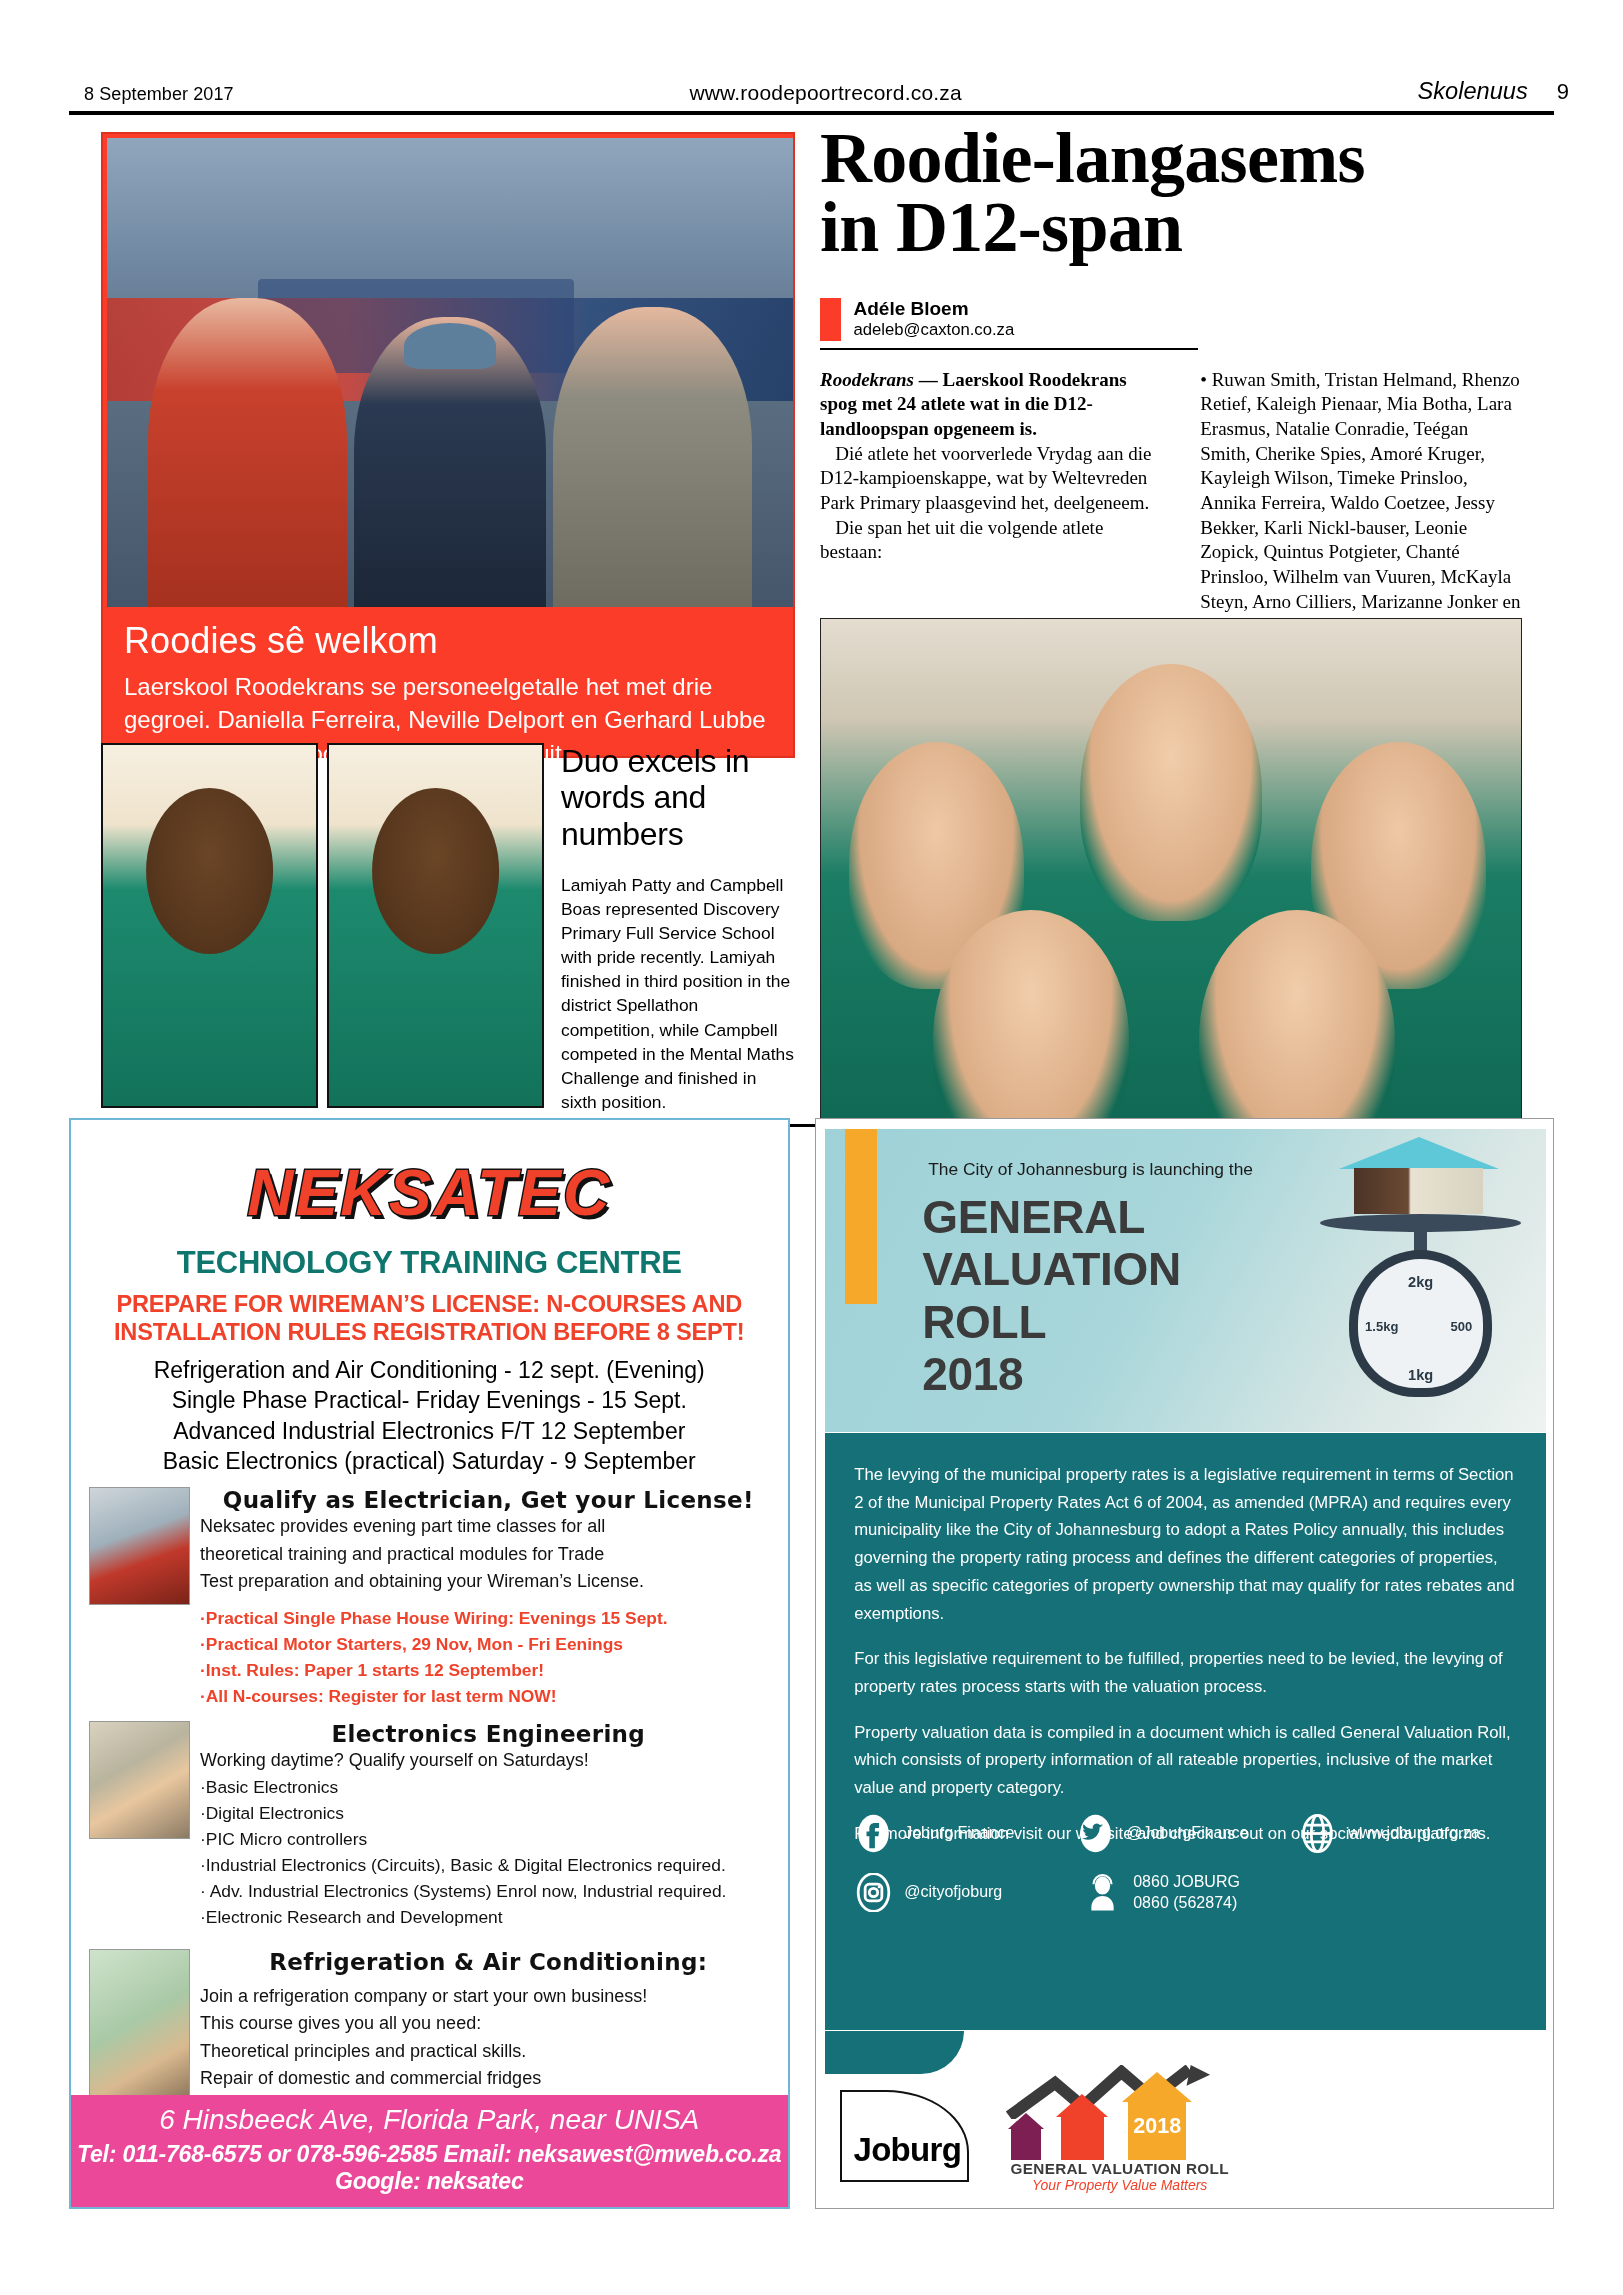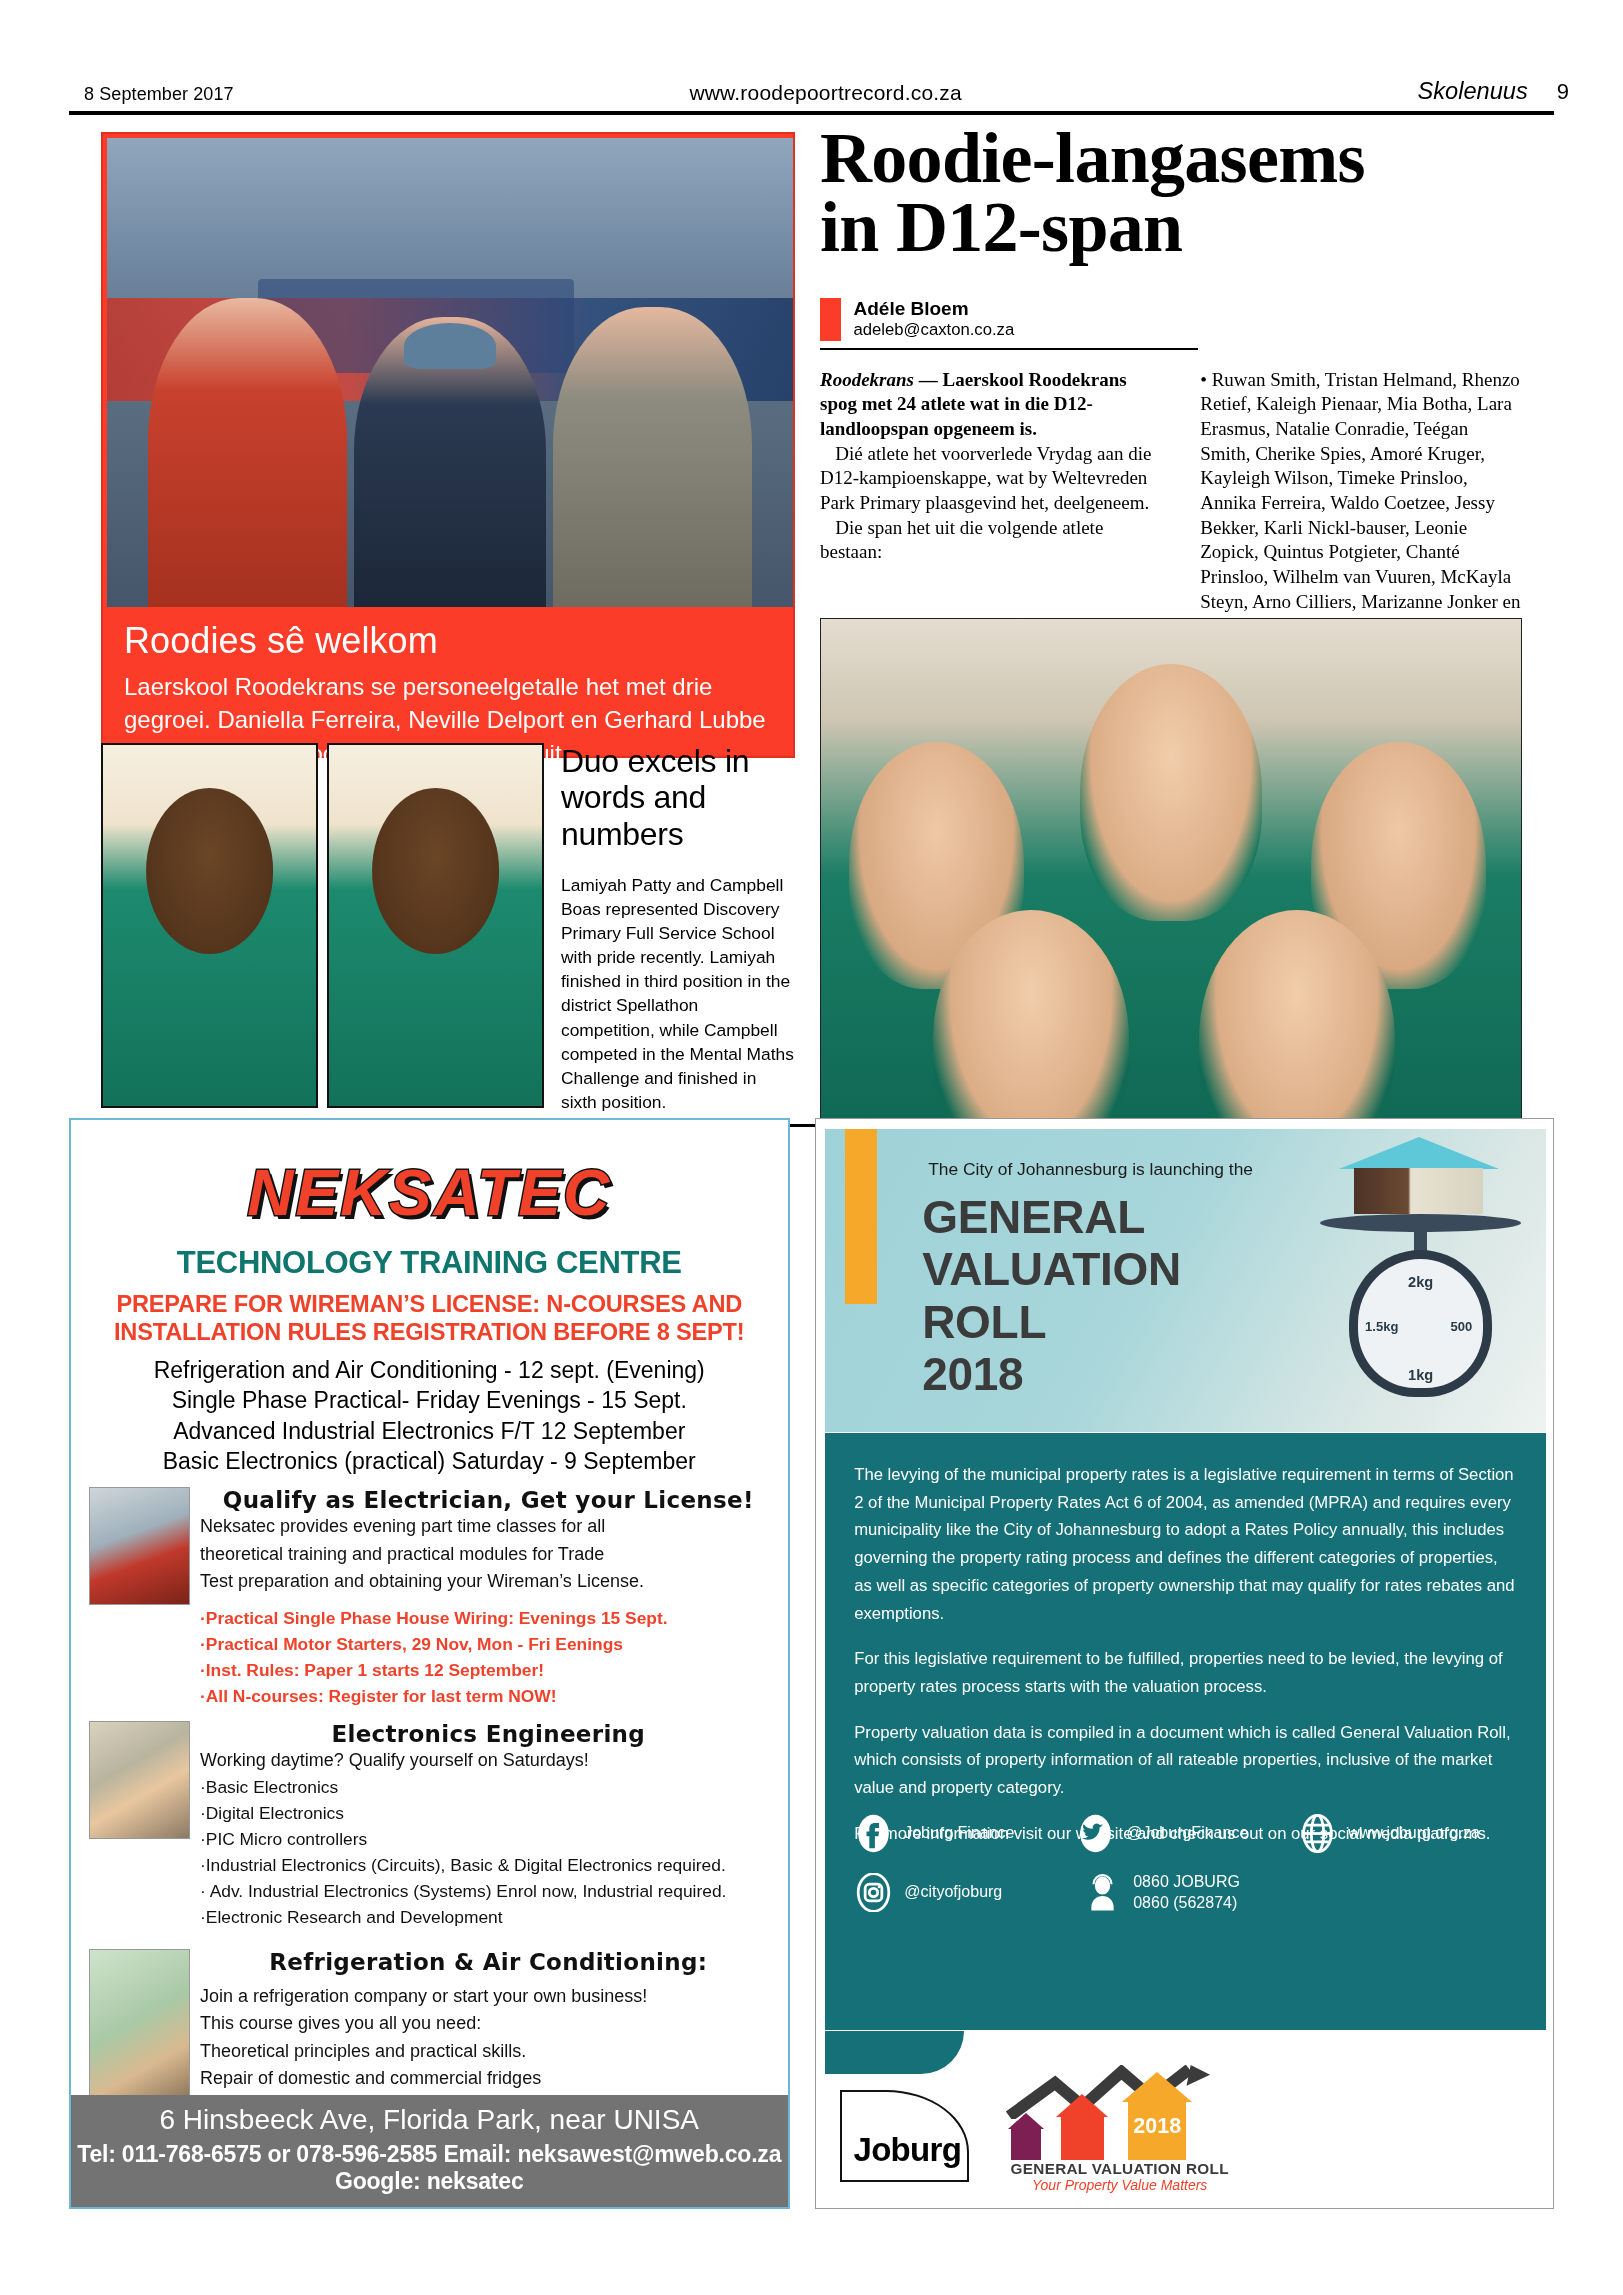--- a/index.html
+++ b/index.html
@@ -135,21 +135,21 @@
   .nek-thumb.t3 { background: linear-gradient(150deg,#cfe3cc 0%, #a9c9a6 45%, #d9b98f 70%, #7f6a52 100%); }
   .nek-h {
     font-family: "DejaVu Sans", sans-serif;
     font-size: 23px; font-weight: bold; letter-spacing: 0.3px; color: #111;
   }
   .nek-h.center { text-align: center; padding-left: 0; }
   .nek-p { font-size: 18px; line-height: 1.52; color: #111; }
   .nek-li { font-size: 17.4px; line-height: 1.50; color: #111; }
   .nek-li.red { color: #f0422a; font-weight: bold; }
   .nek-call { margin-top: 15.3px; text-align: center; font-size: 36px; letter-spacing: -0.3px; }
-  .nek-bar { position: absolute; left: 0; bottom: 0; width: 100%; background: #737373; color: #fff; padding: 9.7px 0 12.5px; text-align: center; }
+  .nek-bar { position: absolute; left: 0; bottom: 0; width: 100%; background: #ec4899; color: #fff; padding: 9.7px 0 12.5px; text-align: center; font-style: italic; }
   .nek-bar .addr { font-size: 28px; }
   .nek-bar .tel { margin-top: 4.2px; font-size: 23px; font-weight: bold; letter-spacing: -0.2px; }
 
   
   .ad-job { width: 740px; height: 1091px; border: 1.4px solid #9a9a9a; background: #fff; position: relative; overflow: hidden; }
   .job-hero {
     position: absolute; left: 9.7px; top: 9.7px; width: 721px; height: 303px;
     background: linear-gradient(120deg,#9ed2d8 0%, #a8d6da 45%, #d9e7e5 78%, #eef3f1 100%);
     overflow: hidden;
   }

